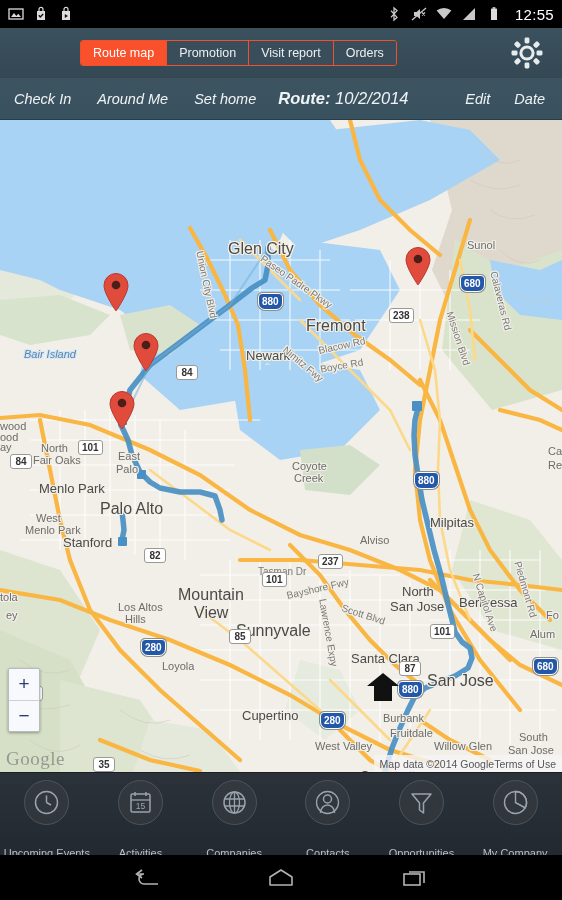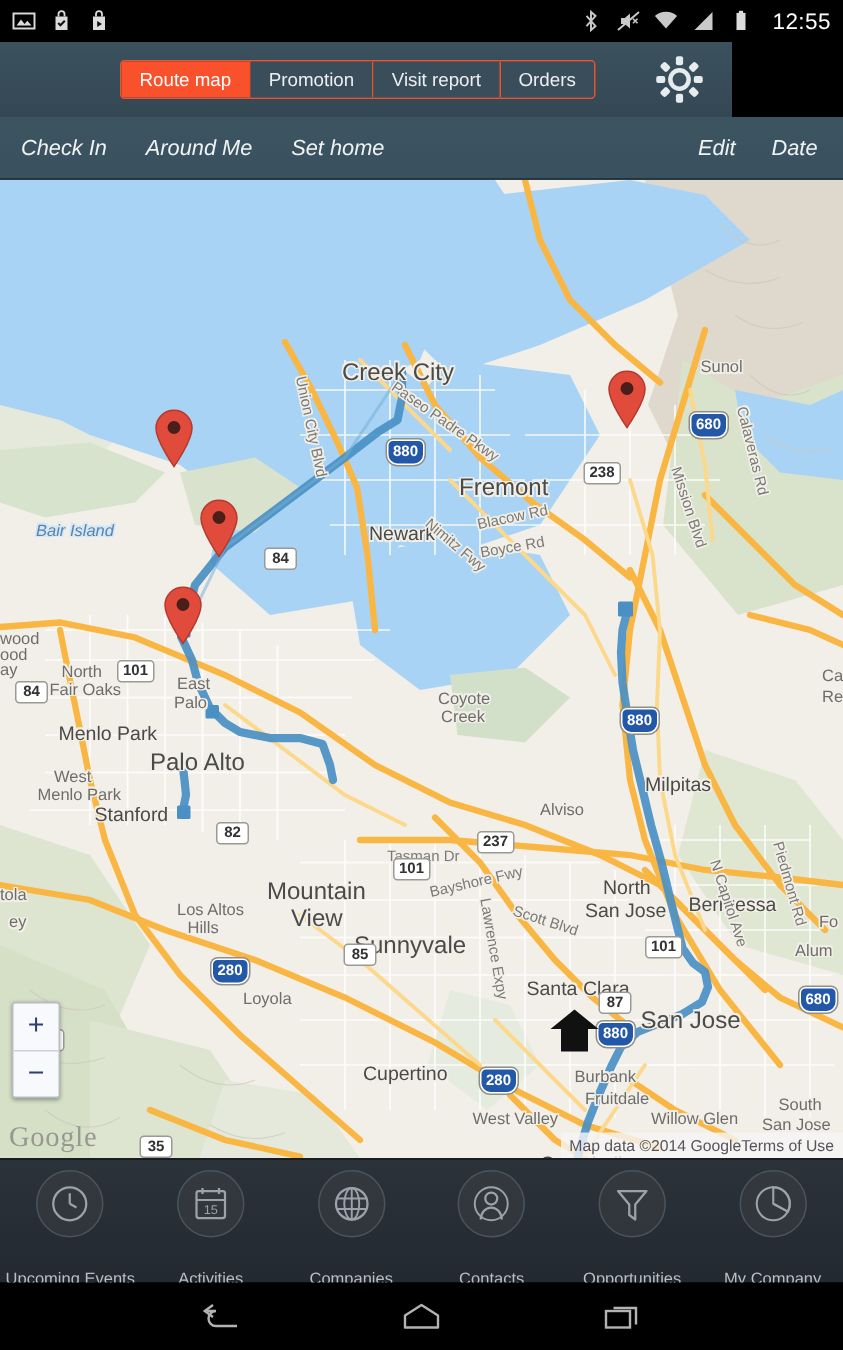--- a/index.html
+++ b/index.html
@@ -18,21 +18,21 @@
     background: #000; color: #e8e8e8;
     display: flex; align-items: center; justify-content: space-between;
     padding: 0 8px;
   }
   .sb-left, .sb-right { display: flex; align-items: center; gap: 9px; }
   .sb-ic { width: 16px; height: 16px; display: block; }
   .sb-clock { font-size: 15px; color: #fff; margin-left: 4px; letter-spacing: .3px; }
 
   
   .tabbar {
-    position: absolute; top: 28px; left: 0; width: 488px; height: 50px;
+    position: absolute; top: 28px; left: 0; width: 562px; height: 50px;
     background: linear-gradient(180deg,#3b515e 0%,#344854 100%);
     display: flex; align-items: center;
   }
   .segwrap {
     display: flex; margin-left: 80px; height: 26px;
     border: 1px solid #f0512b; border-radius: 3px; overflow: hidden;
   }
   .seg {
     display: flex; align-items: center; justify-content: center;
     font-size: 12.5px; color: #eceff1;
@@ -219,20 +219,24 @@
         </g>
         <circle cx="17" cy="17" r="4.6" fill="#3b515e"></circle>
       </svg>
     </div>
   </div>
 
   <div class="actionbar">
     <div class="ab-item ab-checkin">Check In</div>
     <div class="ab-item ab-around">Around Me</div>
     <div class="ab-item ab-sethome">Set home</div>
+    <div class="ab-item ab-route">
+      <b>Route:</b>
+      <span class="date">10/2/2014</span>
+    </div>
     <div class="ab-spacer"></div>
     <div class="ab-item ab-edit">Edit</div>
     <div class="ab-item ab-date">Date</div>
   </div>
 
   <div class="map">
 
     <svg width="562" height="652" viewBox="0 0 562 652">
 
       <rect x="0" y="0" width="562" height="652" fill="#f2efe9"></rect>
@@ -329,21 +333,21 @@
 
       <g fill="#4a90c4">
         <rect x="118" y="296" width="9" height="9" rx="1"></rect>
         <rect x="137" y="350" width="9" height="9" rx="1"></rect>
         <rect x="118" y="417" width="9" height="9" rx="1"></rect>
         <rect x="412" y="281" width="10" height="10" rx="1"></rect>
       </g>
     </svg>
 
     <div>
-      <div class="maplabel lbl-city" style="left:228px;top:120px">Creek City</div>
+      <div class="maplabel lbl-city" style="left:228px;top:120px">Glen City</div>
       <div class="maplabel lbl-city" style="left:306px;top:197px">Fremont</div>
       <div class="maplabel lbl-city2" style="left:246px;top:228px">Newark</div>
       <div class="maplabel lbl-small" style="left:467px;top:119px">Sunol</div>
       <div class="maplabel lbl-city2" style="left:430px;top:395px">Milpitas</div>
       <div class="maplabel lbl-city2" style="left:459px;top:475px">Berryessa</div>
       <div class="maplabel lbl-city2" style="left:402px;top:464px">North</div>
       <div class="maplabel lbl-city2" style="left:390px;top:479px">San Jose</div>
       <div class="maplabel lbl-city" style="left:427px;top:552px">San Jose</div>
       <div class="maplabel lbl-city2" style="left:351px;top:531px">Santa Clara</div>
       <div class="maplabel lbl-city" style="left:236px;top:502px">Sunnyvale</div>

